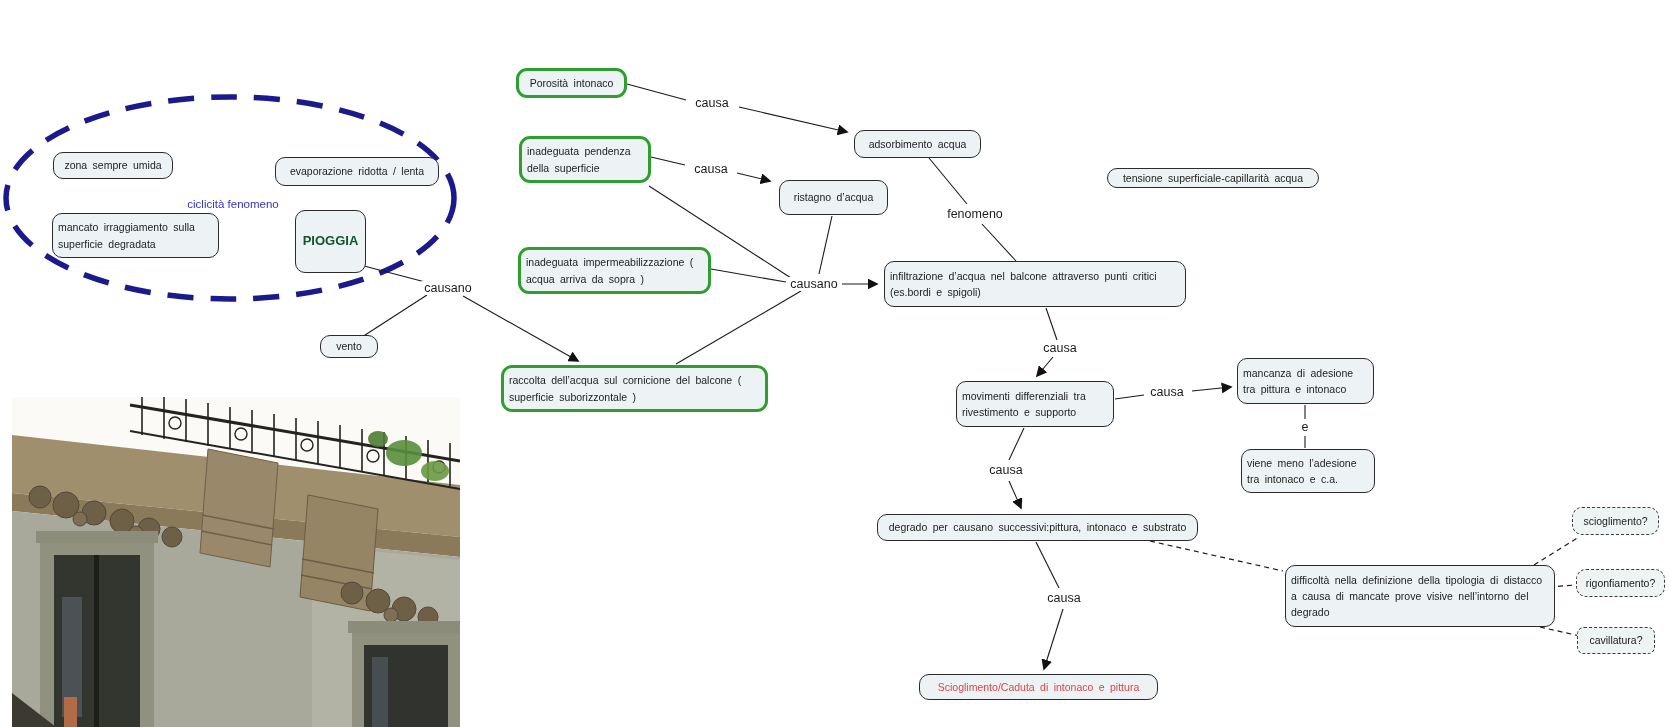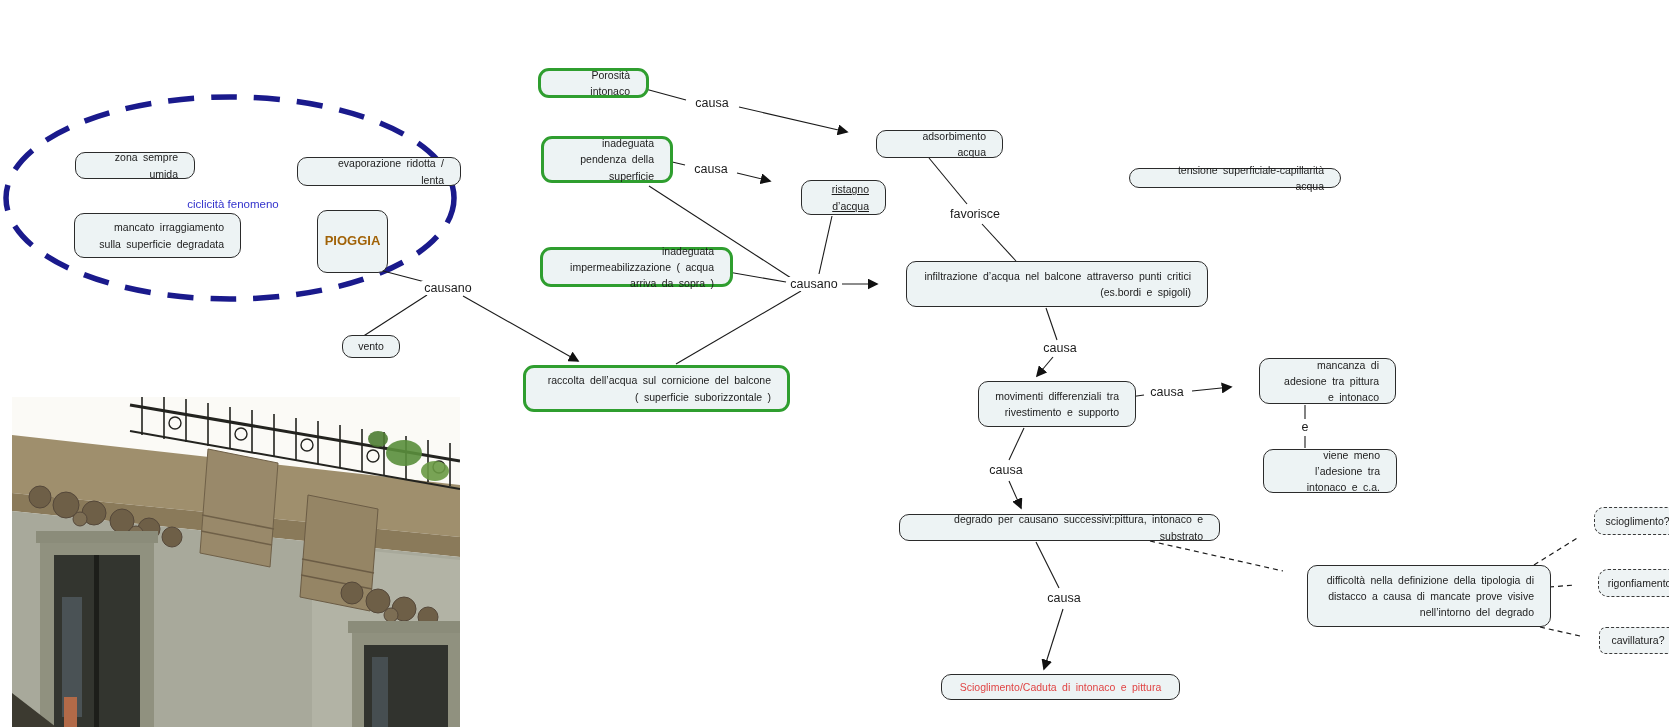--- a/index.html
+++ b/index.html
@@ -1,25 +1,25 @@
 <!DOCTYPE html>
 <html><head>
 <meta charset="utf-8">
 <style>
   html,body{margin:0;padding:0;background:#fff;}
   #canvas{position:relative;width:1669px;height:727px;background:#ffffff;overflow:hidden;
           font-family:"Liberation Sans", sans-serif;}
   svg.layer{position:absolute;left:0;top:0;pointer-events:none;}
   .n{position:absolute;box-sizing:border-box;background:#edf3f4;border:1.3px solid #2b2b2b;
-     border-radius:10px;display:flex;align-items:center;justify-content:center;text-align:right;
-     font-size:10.5px;line-height:1.55;color:#1c1c1c;word-spacing:2.5px;padding:1px 16px;z-index:3;margin-left:22px;}
+     border-radius:10px;display:flex;align-items:center;justify-content:center;text-align:left;
+     font-size:10.5px;line-height:1.55;color:#1c1c1c;word-spacing:2.5px;padding:1px 5px;z-index:3;}
   .n.g{border:3px solid #2f9e2f;border-radius:11px;}
   .n.q{border:1.6px dashed #3a3a3a;background:#eef3f4;}
   .n.red{color:#e04545;}
-  .n.pioggia{font-weight:bold;font-size:13px;color:#a16207;word-spacing:1px;}
+  .n.pioggia{font-weight:bold;font-size:13px;color:#14532d;word-spacing:1px;}
   .lbl{position:absolute;transform:translate(-50%,-50%);background:#ffffff;padding:0 3px;
        font-size:12.5px;color:#1b1b1b;white-space:nowrap;z-index:2;}
   .lbl.blue{color:#3333cc;font-size:11.5px;}
 </style>
 </head>
 <body>
 
 <div id="canvas">
 
   <svg class="layer" width="1669" height="727">
@@ -77,43 +77,43 @@
   </svg>
 
   <div class="n" style="left:53px;top:152px;width:120px;height:27px;">zona sempre umida</div>
   <div class="n" style="left:275px;top:157px;width:164px;height:29px;">evaporazione ridotta / lenta</div>
   <div class="n" style="left:52px;top:213px;width:167px;height:45px;">mancato irraggiamento sulla superficie degradata</div>
   <div class="n pioggia" style="left:295px;top:210px;width:71px;height:63px;">PIOGGIA</div>
   <div class="n" style="left:320px;top:335px;width:58px;height:23px;">vento</div>
 
   <div class="n g" style="left:516px;top:68px;width:111px;height:30px;">Porosità intonaco</div>
   <div class="n g" style="left:519px;top:136px;width:132px;height:47px;">inadeguata pendenza della superficie</div>
-  <div class="n g" style="left:518px;top:247px;width:193px;height:40px;">inadeguata impermeabilizzazione ( acqua arriva da sopra )</div>
+  <div class="n g" style="left:518px;top:247px;width:193px;height:47px;">inadeguata impermeabilizzazione ( acqua arriva da sopra )</div>
   <div class="n g" style="left:501px;top:365px;width:267px;height:47px;">raccolta dell’acqua sul cornicione del balcone ( superficie suborizzontale )</div>
 
-  <div class="n" style="left:779px;top:180px;width:85px;height:35px;text-decoration:underline;">ristagno d’acqua</div>
+  <div class="n" style="left:779px;top:180px;width:109px;height:35px;">ristagno d’acqua</div>
   <div class="n" style="left:854px;top:130px;width:127px;height:28px;">adsorbimento acqua</div>
   <div class="n" style="left:1107px;top:168px;width:212px;height:20px;">tensione superficiale-capillarità acqua</div>
   <div class="n" style="left:956px;top:381px;width:158px;height:46px;">movimenti differenziali tra rivestimento e supporto</div>
   <div class="n" style="left:884px;top:261px;width:302px;height:46px;">infiltrazione d’acqua nel balcone attraverso punti critici (es.bordi e spigoli)</div>
   <div class="n" style="left:1237px;top:358px;width:137px;height:46px;">mancanza di adesione tra pittura e intonaco</div>
   <div class="n" style="left:1241px;top:449px;width:134px;height:44px;">viene meno l’adesione tra intonaco e c.a.</div>
   <div class="n" style="left:877px;top:514px;width:321px;height:27px;">degrado per causano successivi:pittura, intonaco e substrato</div>
-  <div class="n" style="left:1285px;top:565px;width:244px;height:62px;">difficoltà nella definizione della tipologia di distacco a causa di mancate prove visive nell’intorno del degrado</div>
+  <div class="n" style="left:1285px;top:565px;width:270px;height:62px;">difficoltà nella definizione della tipologia di distacco a causa di mancate prove visive nell’intorno del degrado</div>
 
   <div class="n q" style="left:1572px;top:507px;width:87px;height:28px;">scioglimento?</div>
   <div class="n q" style="left:1576px;top:569px;width:89px;height:28px;">rigonfiamento?</div>
   <div class="n q" style="left:1577px;top:627px;width:78px;height:27px;border-radius:7px;">cavillatura?</div>
 
   <div class="n red" style="left:919px;top:674px;width:239px;height:26px;">Scioglimento/Caduta di intonaco e pittura</div>
 
   <div class="lbl blue" style="left:233px;top:204px;background:transparent;">ciclicità fenomeno</div>
   <div class="lbl" style="left:712px;top:103px;">causa</div>
   <div class="lbl" style="left:711px;top:169px;">causa</div>
-  <div class="lbl" style="left:975px;top:214px;">favorisce</div>
+  <div class="lbl" style="left:975px;top:214px;">fenomeno</div>
   <div class="lbl" style="left:448px;top:288px;">causano</div>
   <div class="lbl" style="left:814px;top:284px;">causano</div>
   <div class="lbl" style="left:1060px;top:348px;">causa</div>
   <div class="lbl" style="left:1167px;top:392px;">causa</div>
   <div class="lbl" style="left:1305px;top:427px;">e</div>
   <div class="lbl" style="left:1006px;top:470px;">causa</div>
   <div class="lbl" style="left:1064px;top:598px;">causa</div>
 
   <svg class="layer" style="left:12px;top:397px;z-index:4;" width="448" height="330" viewBox="0 0 448 330">
     <rect width="448" height="330" fill="#fbfaf6"></rect>

